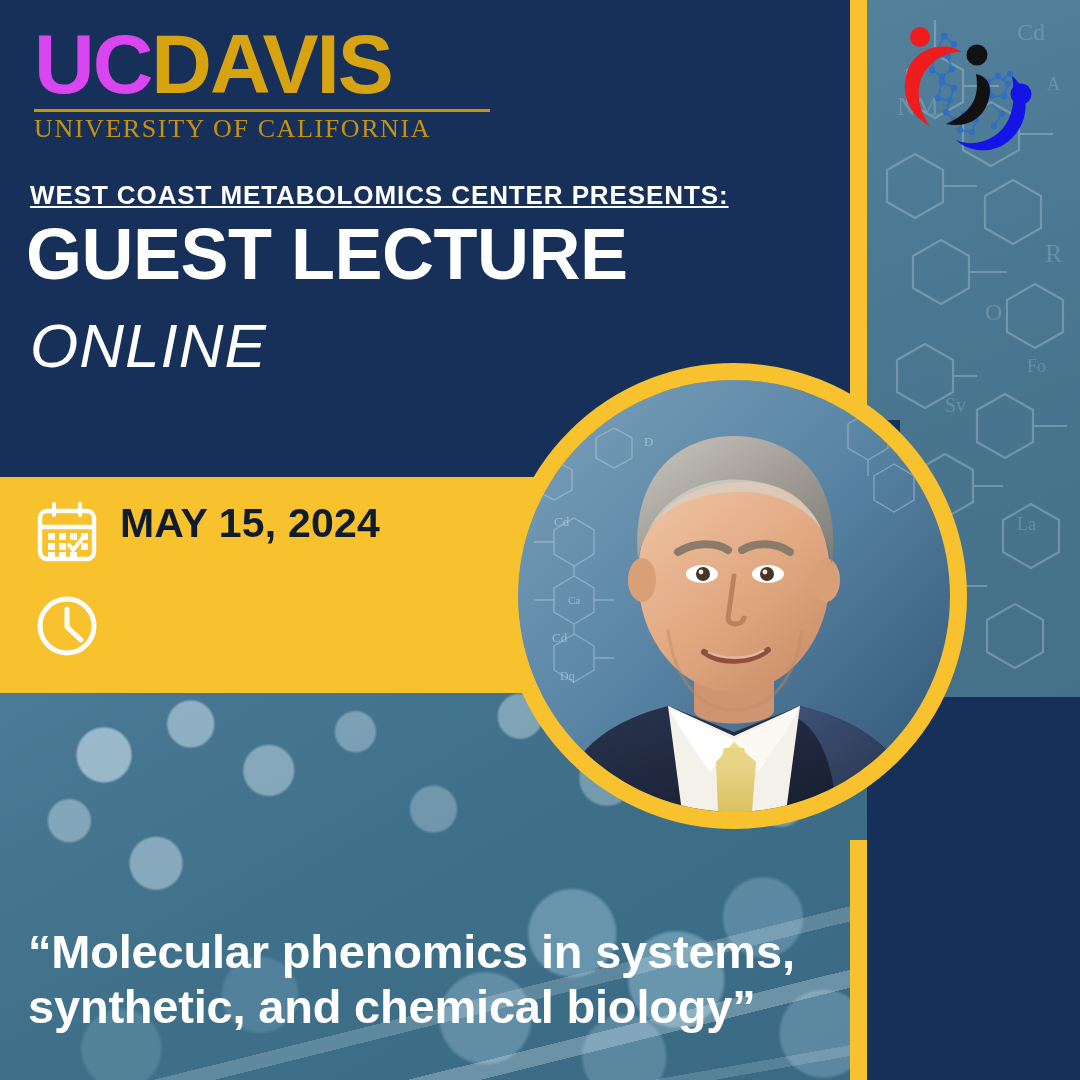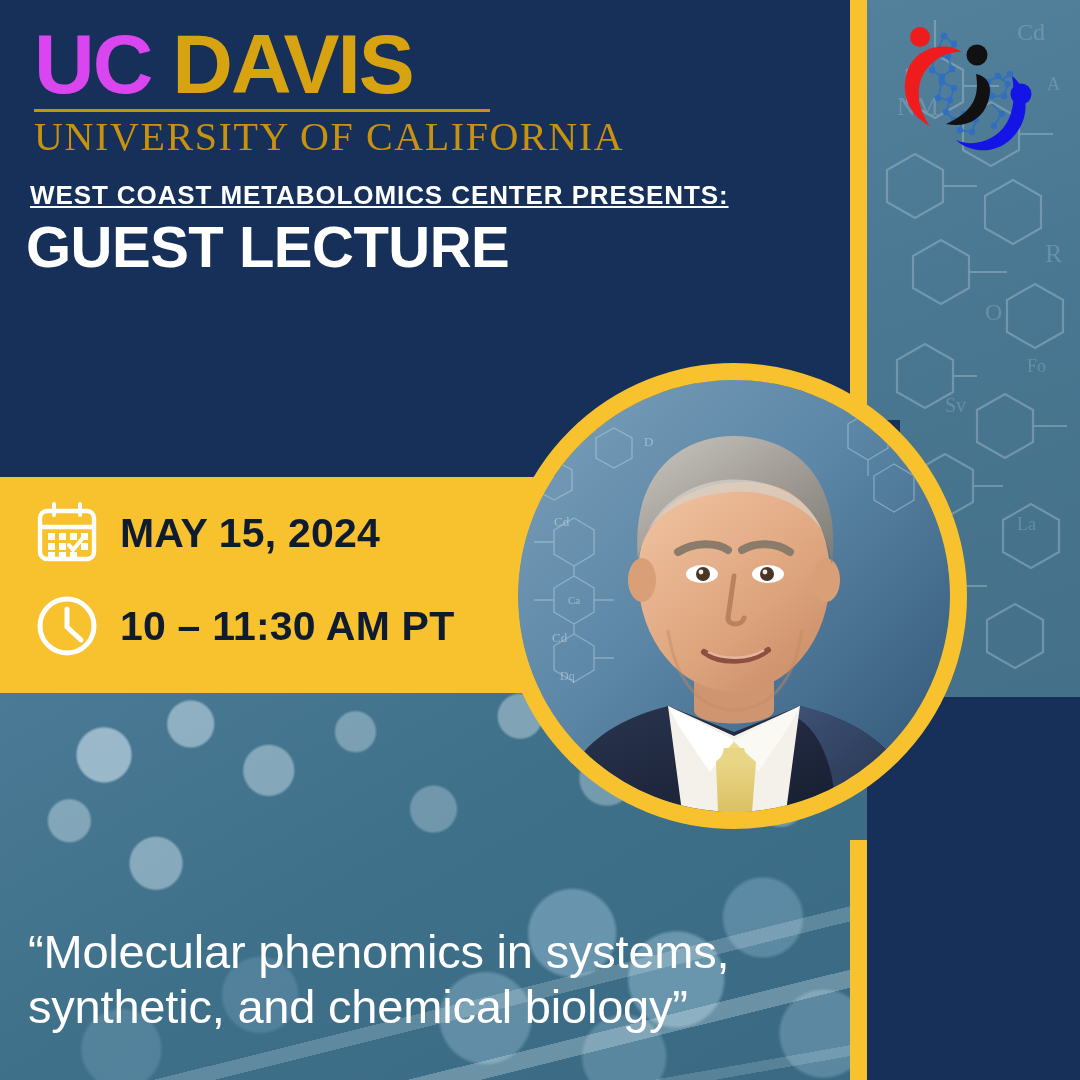--- a/index.html
+++ b/index.html
@@ -84,76 +84,76 @@
   .yellow-band{
     position:absolute;left:0;top:477px;width:715px;height:216px;
     background:#f7c22e;
   }
   .yellow-band-curve{
     position:absolute;left:600px;top:420px;width:300px;height:300px;
     overflow:hidden;pointer-events:none;
   }
 
   .info-row{
-    position:absolute;display:flex;align-items:center;gap:20px;
+    position:absolute;display:flex;gap:20px;
   }
   .info-row.date{left:34px;top:500px;}
   .info-row.time{left:34px;top:593px;}
   .info-icon{width:66px;height:66px;flex:0 0 66px;}
   .info-text{
     font-size:41px;font-weight:700;letter-spacing:.2px;color:#0f1b2e;
     font-family:"Liberation Sans", sans-serif;white-space:nowrap;
   }
 
   
   .presents{
     position:absolute;left:30px;top:180px;
     font-size:26px;font-weight:700;letter-spacing:.9px;color:#ffffff;
     text-transform:uppercase;white-space:nowrap;text-decoration:underline;
   }
   .headline{
     position:absolute;left:26px;top:218px;
-    font-size:58px;font-weight:700;letter-spacing:-0.5px;color:#ffffff;
+    font-size:72px;font-weight:700;letter-spacing:-0.5px;color:#ffffff;
     line-height:1;white-space:nowrap;
   }
   .subline{
     position:absolute;left:30px;top:315px;
     font-size:62px;font-weight:300;font-style:italic;color:#ffffff;
     letter-spacing:1px;line-height:1;white-space:nowrap;
   }
   .speaker-name{
     position:absolute;left:34px;top:712px;
     font-size:44px;font-weight:700;color:#ffffff;letter-spacing:.3px;
     white-space:nowrap;
   }
   .speaker-org{
     position:absolute;left:32px;top:775px;
     font-size:40px;font-weight:300;color:#f2f7fb;letter-spacing:.3px;
     white-space:nowrap;
   }
   .talk-title{
     position:absolute;left:28px;top:925px;width:810px;
-    font-size:47px;font-weight:400;color:#ffffff;line-height:1.17;
+    font-size:47px;font-weight:700;color:#ffffff;line-height:1.17;
     letter-spacing:-0.2px;
   }
 
   
   .ucdavis{position:absolute;left:34px;top:24px;width:470px;}
   .ucdavis .wordmark{
     display:block;font-size:84px;font-weight:700;line-height:.96;
     color:#c8920f;letter-spacing:-2px;font-family:"Liberation Sans", sans-serif;
   }
   .ucdavis .wordmark .uc{color:#d946ef;font-weight:700;}
-  .ucdavis .wordmark .davis{color:#d8a310;font-weight:700;margin-left:21px;}
+  .ucdavis .wordmark .davis{color:#d8a310;font-weight:700;}
   .ucdavis .rule{
     display:block;height:3px;background:#c8920f;margin:4px 0 3px 0;width:456px;
   }
   .ucdavis .tagline{
     display:block;font-family:"Liberation Serif", serif;
-    font-size:40px;color:#c8920f;letter-spacing:1.6px;line-height:1.1;
+    font-size:26px;color:#c8920f;letter-spacing:1.6px;line-height:1.1;
     white-space:nowrap;
   }
 
   
   .wcmc-logo{position:absolute;left:884px;top:14px;width:172px;height:172px;}
   .wcmc-logo svg{width:100%;height:100%;display:block;}
 
   
   .portrait-wrap{
     position:absolute;left:501px;top:363px;width:466px;height:466px;
@@ -284,20 +284,21 @@
                  C110,70 102,62 92,60 Z" fill="#111111"></path>
         <circle cx="137" cy="80" r="10.5" fill="#1414e6"></circle>
         <path d="M128,62 C144,74 148,104 128,124 C108,144 82,136 72,126
                  C90,134 112,126 122,110 C132,94 130,74 128,62 Z" fill="#1414e6"></path>
       </g>
     </svg>
   </div>
 
   <div class="presents">WEST COAST METABOLOMICS CENTER PRESENTS:</div>
   <div class="headline">GUEST LECTURE</div>
+  <div class="subline">ONLINE</div>
 
   <div class="info-row date">
     <span class="info-icon">
       <svg viewBox="0 0 66 66">
         <rect x="6" y="11" width="54" height="48" rx="7" ry="7" fill="none" stroke="#ffffff" stroke-width="4.4"></rect>
         <path d="M6,27 L60,27" stroke="#ffffff" stroke-width="4.4"></path>
         <path d="M20,4 L20,15 M46,4 L46,15" stroke="#ffffff" stroke-width="4" fill="none" stroke-linecap="round"></path>
         <g fill="#ffffff">
           <rect x="14" y="33" width="7" height="7"></rect>
           <rect x="25" y="33" width="7" height="7"></rect>
@@ -316,21 +317,20 @@
     <span class="info-text">MAY 15, 2024</span>
   </div>
 
   <div class="info-row time">
     <span class="info-icon">
       <svg viewBox="0 0 66 66">
         <circle cx="33" cy="33" r="27" fill="none" stroke="#ffffff" stroke-width="5"></circle>
         <path d="M33,16 L33,34 L47,47" fill="none" stroke="#ffffff" stroke-width="5" stroke-linecap="round" stroke-linejoin="round"></path>
       </svg>
     </span>
-    <span class="info-text">10 – 11:30 AM PT</span>
   </div>
 
   <div class="portrait-wrap">
     <div class="portrait-clip">
       <div class="portrait-art">
         <svg viewBox="0 0 432 432" preserveAspectRatio="xMidYMid slice">
           <defs>
             <linearGradient id="bgG" x1="0" y1="0" x2="1" y2="1">
               <stop offset="0%" stop-color="#7ba0ba"></stop>
               <stop offset="45%" stop-color="#5b86a6"></stop>

